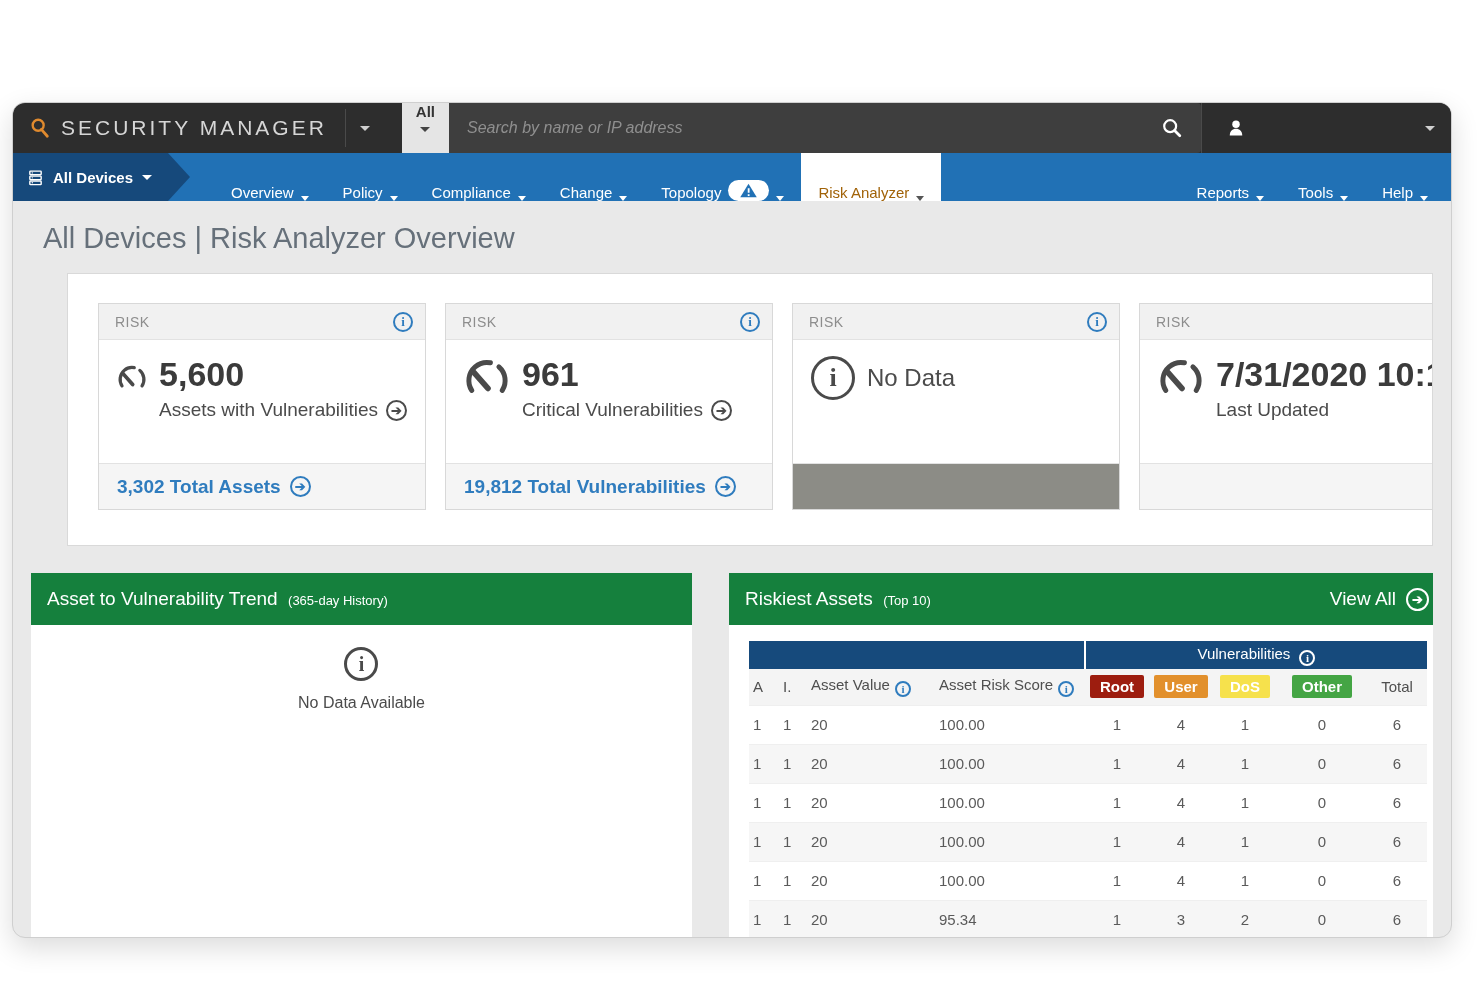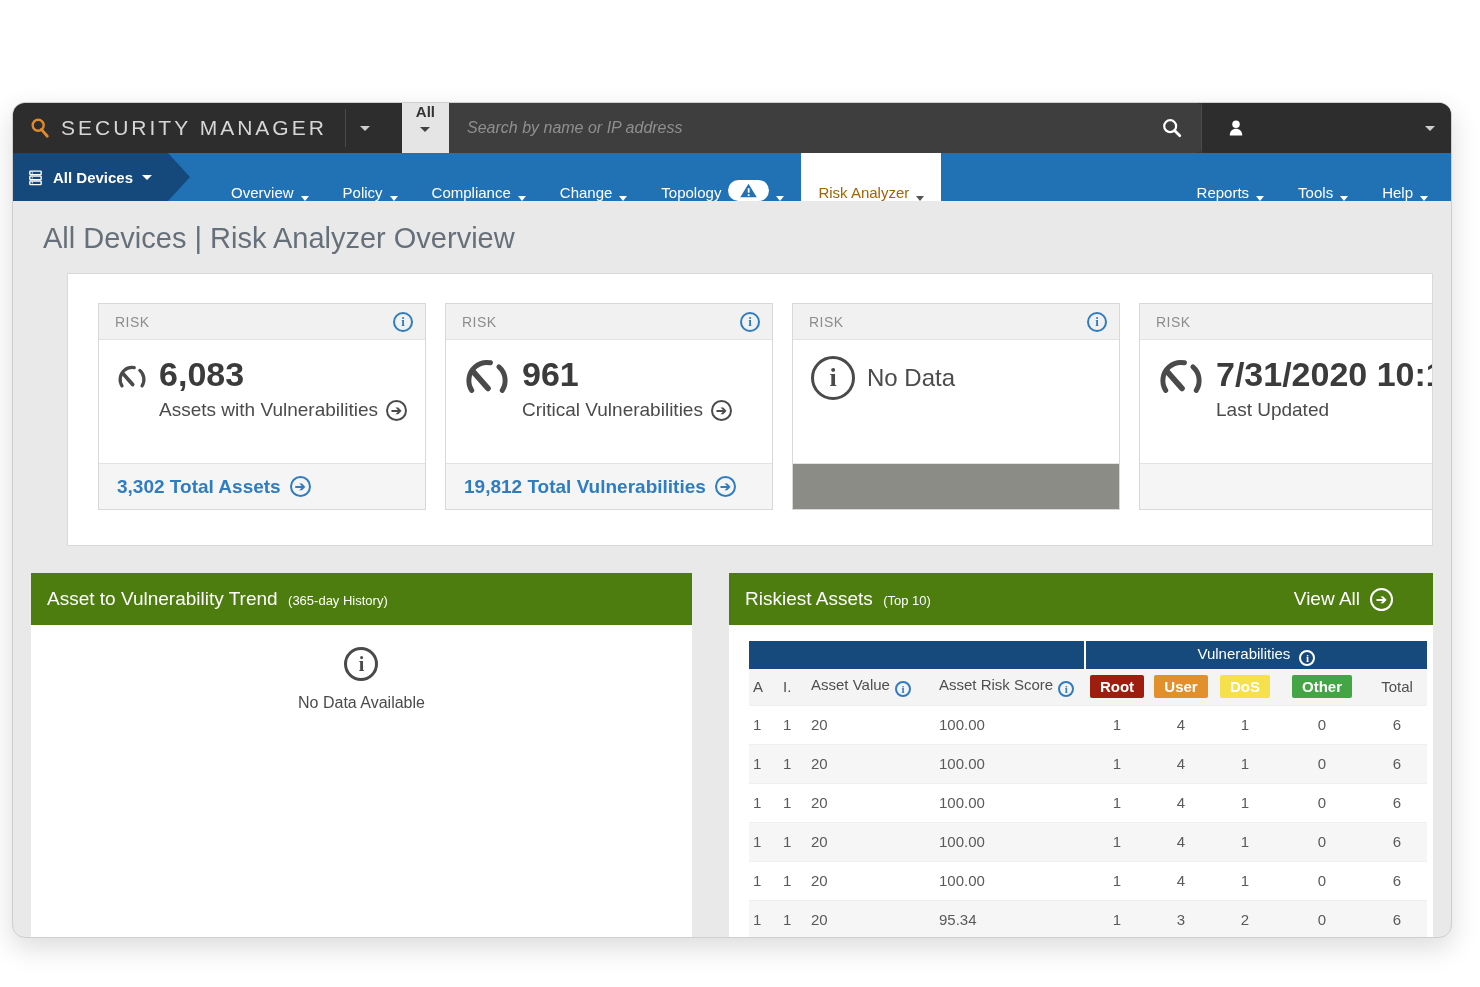--- a/index.html
+++ b/index.html
@@ -72,22 +72,22 @@
   .card-foot.redacted{ background:#8c8c86; }
   .foot-link{ color:#2f7cbe; font-weight:bold; font-size:19px; display:flex; align-items:center; gap:9px; cursor:pointer; text-decoration:none; }
   .nodata-icon{ width:44px; height:44px; border:3px solid #4a4a4a; border-radius:50%; color:#4a4a4a;
     font-family:"Liberation Serif", serif; font-weight:bold; font-size:26px;
     display:inline-flex; align-items:center; justify-content:center; flex:none; }
   .nodata-label{ font-size:24px; color:#4b4b4b; margin-top:8px; }
 
   
   .bottom-row{ display:flex; gap:37px; margin-top:27px; align-items:flex-start; }
   .panel{ background:#fff; }
-  .panel-header{ background:#4d7c0f; color:#fff; height:52px; display:flex; align-items:center;
-    padding:0 40px 0 16px; justify-content:space-between; }
+  .panel-header{ background:#15803d; color:#fff; height:52px; display:flex; align-items:center;
+    padding:0 4px 0 16px; justify-content:space-between; }
   .panel-title{ font-size:19px; }
   .panel-subtitle{ font-size:13px; margin-left:6px; }
   .trend-panel{ width:695px; height:420px; display:flex; flex-direction:column; }
   .trend-body{ flex:1; background:#fff; display:flex; flex-direction:column; align-items:center; padding-top:22px; }
   .trend-nodata-icon{ width:34px; height:34px; border:3px solid #4a4a4a; border-radius:50%; color:#4a4a4a;
     font-family:"Liberation Serif", serif; font-weight:bold; font-size:20px;
     display:flex; align-items:center; justify-content:center; }
   .trend-nodata-text{ margin-top:13px; font-size:16px; color:#4b4b4b; }
   .assets-panel{ flex:1; height:420px; display:flex; flex-direction:column; }
   .view-all{ display:flex; align-items:center; gap:10px; font-size:19px; color:#fff; cursor:pointer; }
@@ -216,21 +216,21 @@
         <div class="card-head">
           <span class="card-head-label">RISK</span>
           <span class="info-icon">i</span>
         </div>
         <div class="card-body">
           <svg width="46" height="42" viewBox="0 0 24 22">
             <path d="M4 18 A 9.5 9.5 0 1 1 20 18" fill="none" stroke="#4a4a4a" stroke-width="2.6" stroke-linecap="round" stroke-dasharray="22 5 40"></path>
             <path d="M12.5 17 L5 8.5" stroke="#4a4a4a" stroke-width="3" stroke-linecap="round"></path>
           </svg>
           <div>
-            <div class="card-value">6,083</div>
+            <div class="card-value">5,600</div>
             <div class="card-label">
               <span>Assets with Vulnerabilities</span>
               <span class="arrow-circle">➔</span>
             </div>
           </div>
         </div>
         <div class="card-foot">
           <a class="foot-link">
             <span>3,302 Total Assets</span>
             <span class="arrow-circle blue">➔</span>

